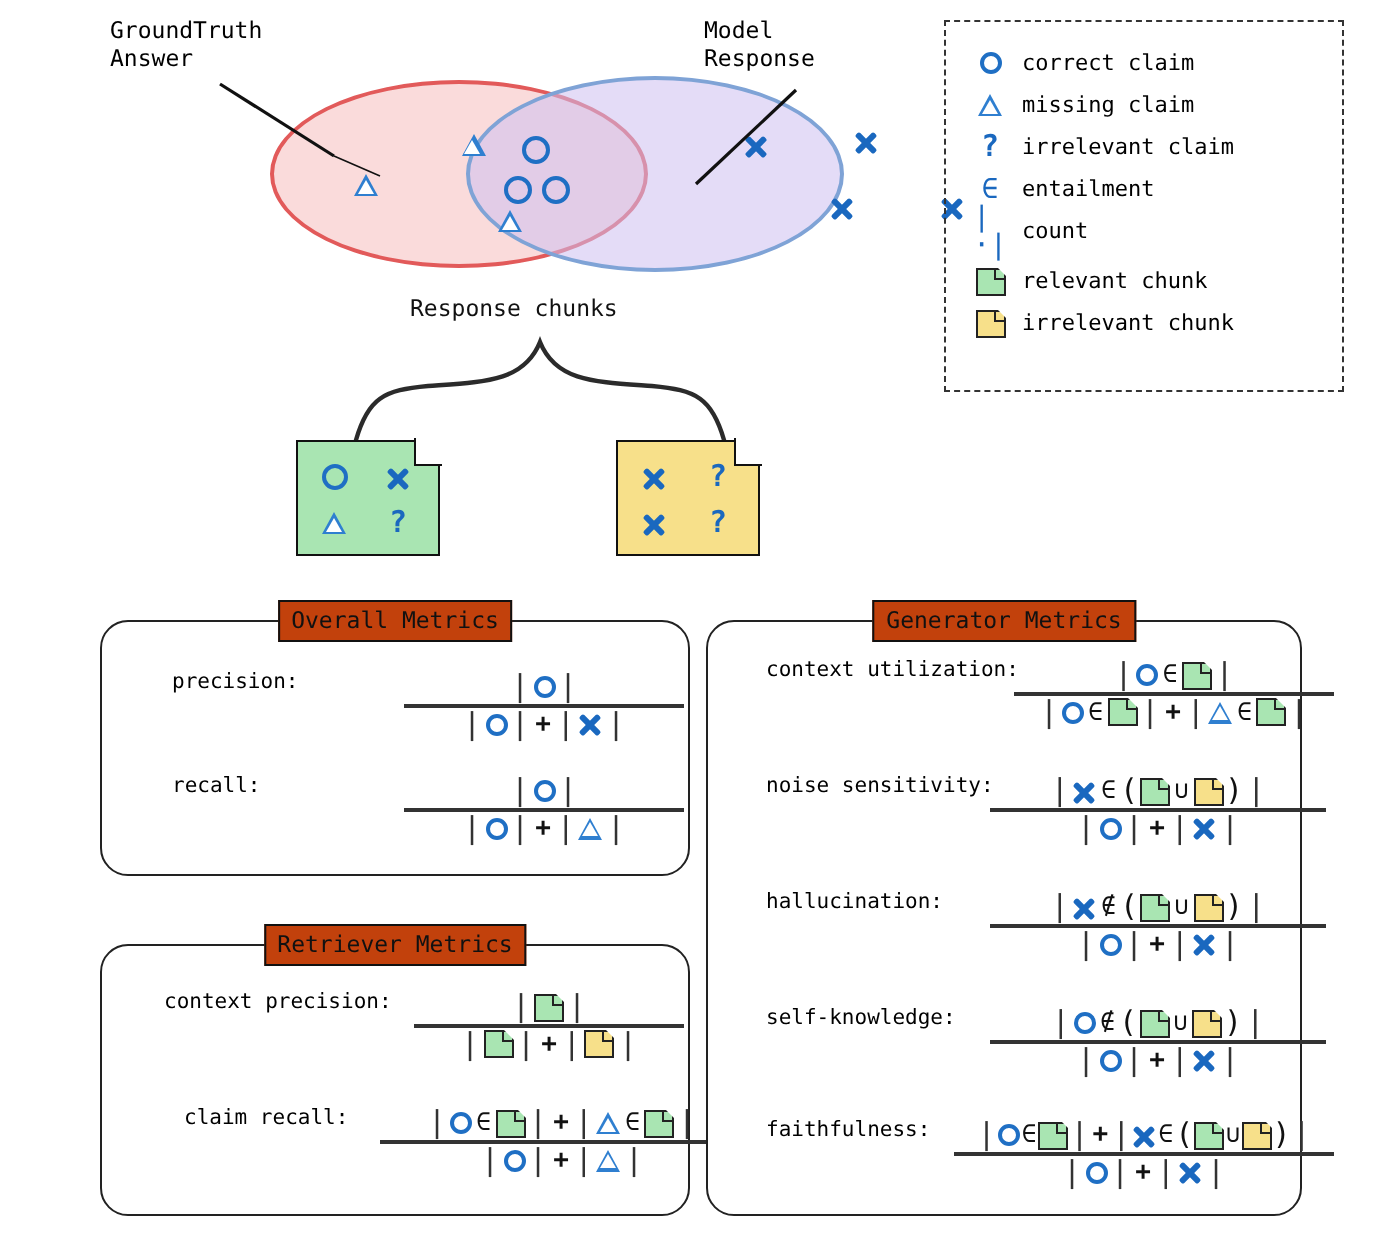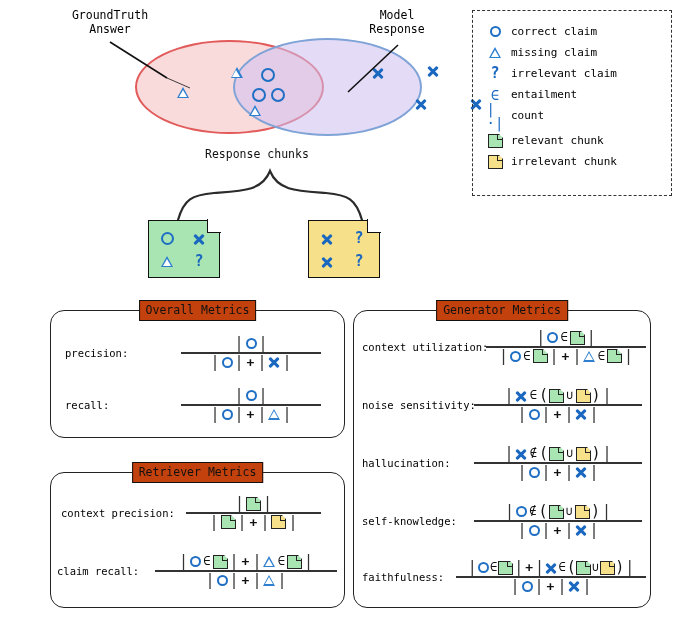--- a/index.html
+++ b/index.html
@@ -36,40 +36,40 @@
            border-left:1.4px solid #222;border-bottom:1.4px solid #222;
            transform:rotate(0deg);}
 
   
   #venn{left:0;top:0;width:460px;height:160px;}
   .ellipse{position:absolute;border-radius:50%;}
   #ell-left{left:135px;top:40px;width:185px;height:90px;
             background:rgba(245,190,190,.55);border:2.2px solid #e25a5a;}
   #ell-right{left:233px;top:38px;width:185px;height:94px;
             background:rgba(205,192,240,.55);border:2.2px solid #7fa3d6;}
-  .venn-label{font-size:11.5px;line-height:14px;text-align:center;color:#000;}
+  .venn-label{font-size:11.5px;line-height:14px;text-align:left;color:#000;}
 
   
   .note{position:absolute;border:1.8px solid #111;box-sizing:border-box;}
   .note .fold{position:absolute;right:-1.8px;top:-1.8px;width:13px;height:13px;
        background:#fff;border-left:1.8px solid #111;border-bottom:1.8px solid #111;}
   .note-grid{position:absolute;inset:0;display:grid;grid-template-columns:1fr 1fr;
        grid-template-rows:1fr 1fr;place-items:center;padding:6px 4px 4px 2px;
        box-sizing:border-box;}
   .note-grid>span{display:flex;align-items:center;justify-content:center;}
   #note-green{left:148px;top:220px;width:72px;height:58px;background:#a9e5b2;}
   #note-yellow{left:308px;top:220px;width:72px;height:58px;background:#f7e08a;}
 
   
   .panel{position:absolute;border:1.6px solid #222;border-radius:14px;
          background:#fff;box-sizing:border-box;}
   .panel-title{position:absolute;background:#c2410c;border:1.4px solid #111;
          font-size:11.5px;padding:2px 6px 3px;white-space:nowrap;
          transform:translateX(-50%);top:-11px;}
-  .row{display:flex;align-items:center;}
+  .row{display:flex;align-items:flex-start;margin-left:21px;}
   .rlabel{font-size:10.5px;white-space:nowrap;color:#000;}
 
   
   .frac{display:inline-flex;flex-direction:column;align-items:center;
         justify-content:center;}
   .frac .num,.frac .den{display:flex;align-items:center;justify-content:center;
         padding:1px 3px;white-space:nowrap;}
   .frac .bar{height:1.6px;background:#333;width:100%;align-self:stretch;}
   .expr{display:inline-flex;align-items:center;gap:1px;}
   .expr .b{font-size:15px;color:#333;line-height:1;padding:0 1px;}
@@ -288,21 +288,21 @@
             <span class="b">|</span>
             <span class="pl">+</span>
             <span class="b">|</span>
             <span class="s-chunk yellow"></span>
             <span class="b">|</span>
           </span>
         </span>
     </span>
   </div>
 
-  <div class="row" style="position:absolute;left:6px;top:80px;width:282px;">
+  <div class="row" style="position:absolute;left:20px;top:80px;width:282px;">
     <span class="rlabel" style="width:98px;">claim recall:</span>
     <span class="frac" style="width:182px;">
       <span class="num">
           <span class="expr">
             <span class="b">|</span>
             <span class="sym s-circle"></span>
             <span class="opn">∈</span>
             <span class="s-chunk green"></span>
             <span class="b">|</span>
             <span class="pl">+</span>

